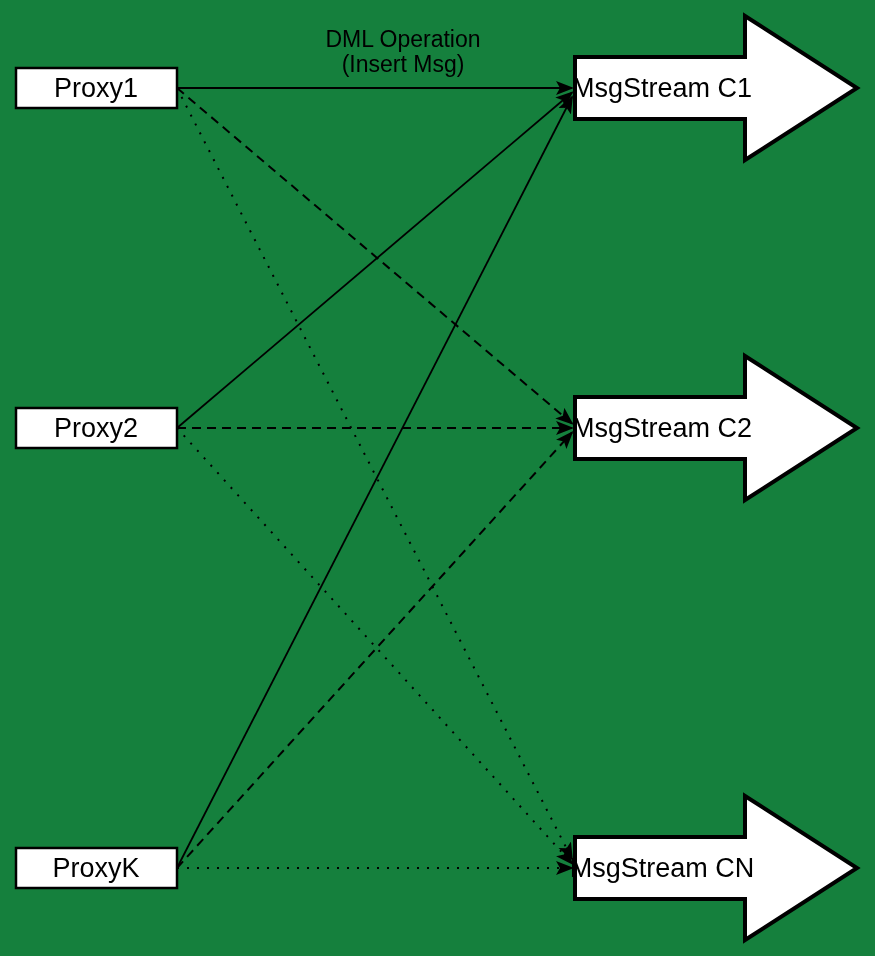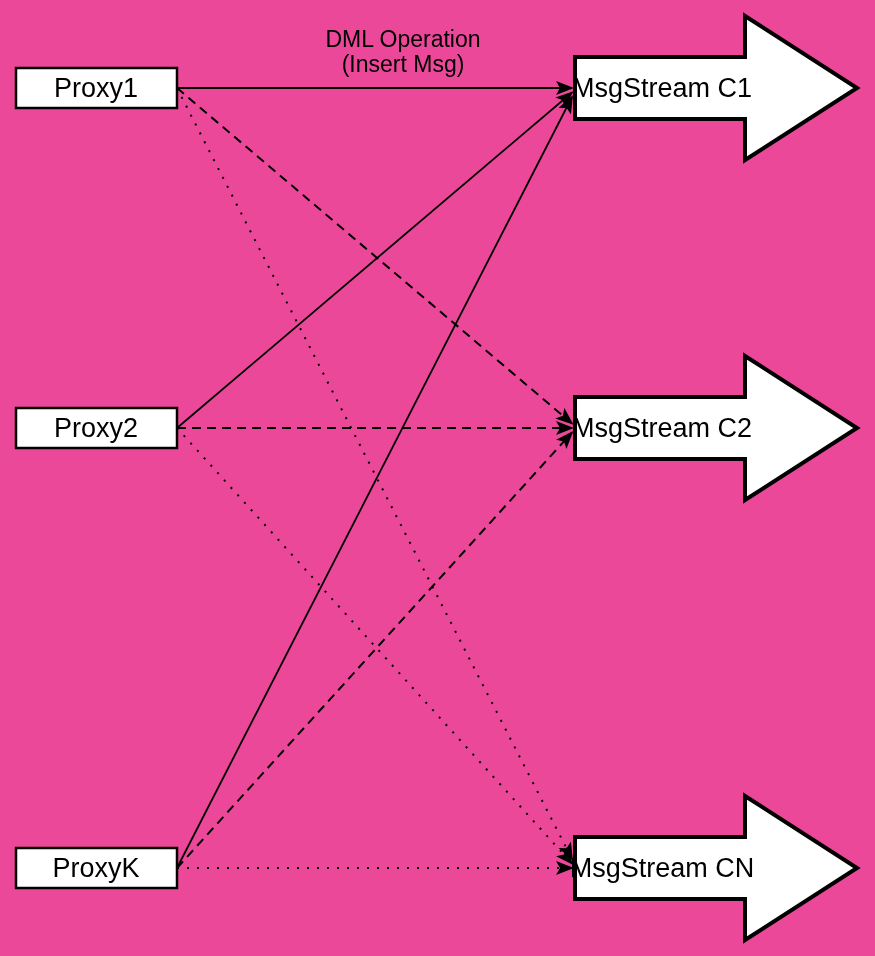--- a/index.html
+++ b/index.html
@@ -5,21 +5,21 @@
   html, body {
     margin: 0;
     padding: 0;
     background: #ffffff;
     font-family: "Liberation Sans", sans-serif;
   }
   .canvas {
     position: relative;
     width: 875px;
     height: 956px;
-    background: #ec4899;
+    background: #15803d;
     overflow: hidden;
   }
   svg { display: block; }
   .node-box {
     fill: #ffffff;
     stroke: #000000;
     stroke-width: 2.5;
   }
   .stream-arrow {
     fill: #ffffff;

